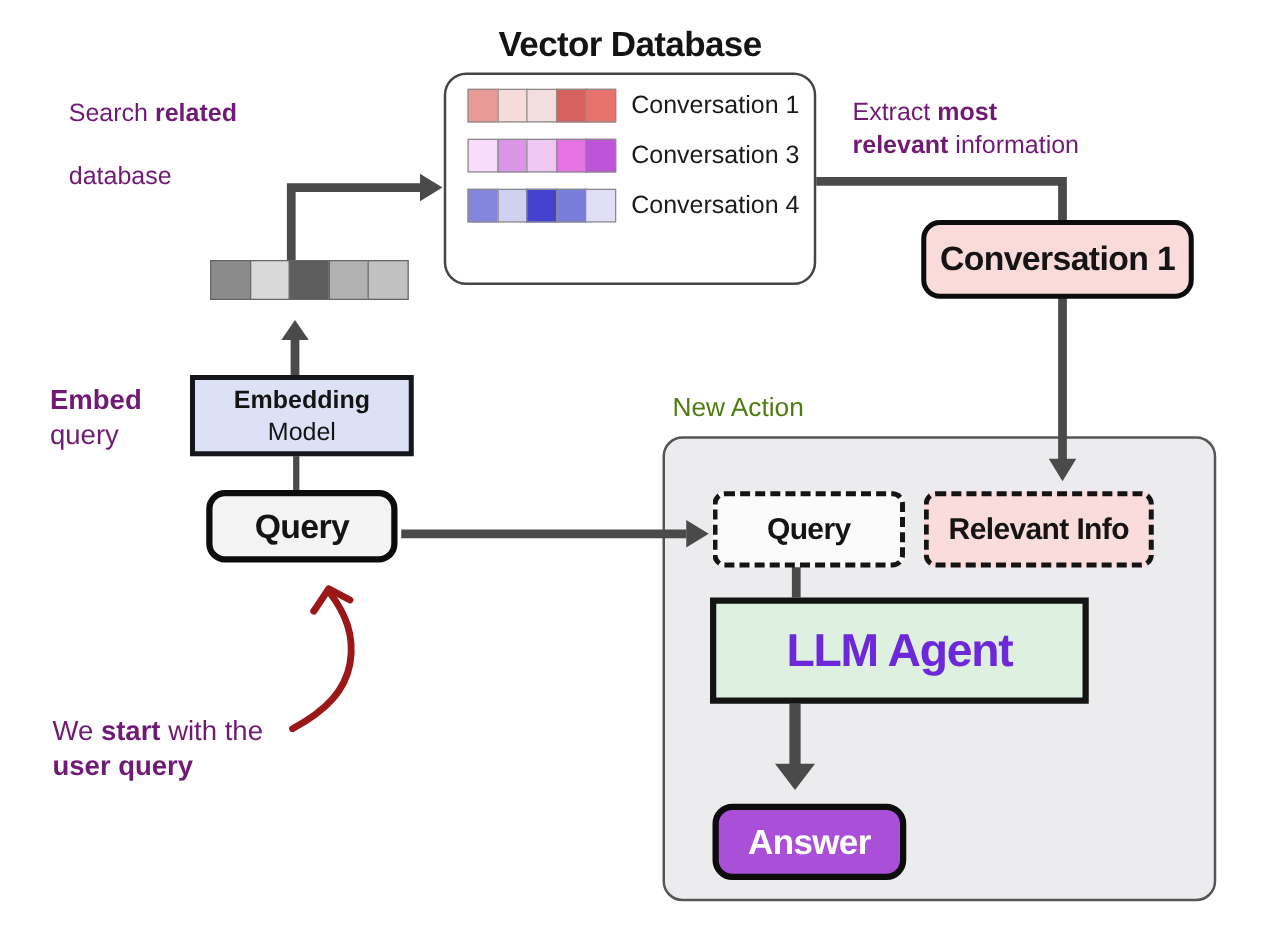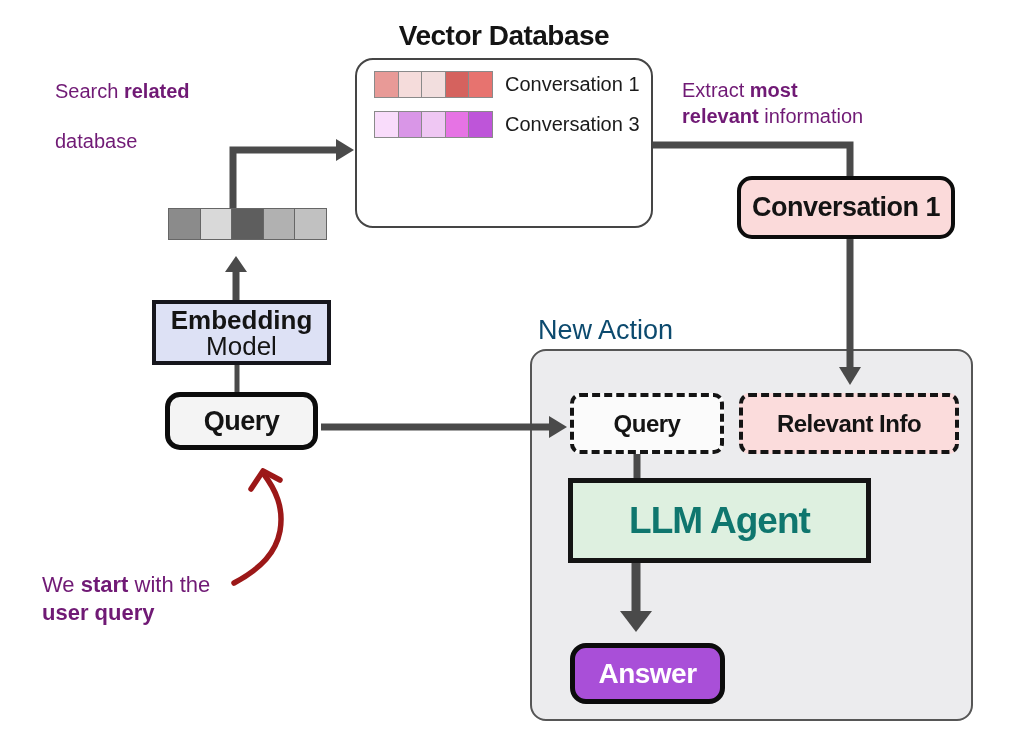--- a/index.html
+++ b/index.html
@@ -18,36 +18,36 @@
   .cells{display:flex;}
   .cells .cell{width:23px;height:25px;border:1.5px solid #8a8a8a;}
   .cells .cell + .cell{margin-left:-1.5px;}
   .vdb-row .rowlabel{margin-left:12px;font-size:20px;color:#1a1a1a;white-space:nowrap;}
   
   .search-note{left:55px;top:63px;width:245px;}
   .qvec{left:168px;top:192px;z-index:3;}
   .qvec .cell{width:31px;height:30px;border:1.5px solid #666;}
   .embed-note{left:40px;top:290px;width:112px;font-size:22px;line-height:28px;}
   .embedding-box{left:152px;top:284px;width:179px;height:65px;background:#dde1f5;border:4px solid #16161d;
-    display:flex;flex-direction:column;align-items:center;justify-content:center;font-size:26px;line-height:26px;z-index:3;}
+    display:flex;flex-direction:column;align-items:center;justify-content:center;font-size:20px;line-height:26px;z-index:3;}
   .query-box{left:165px;top:376px;width:153px;height:58px;background:#f4f4f4;border:5px solid #0c0c0c;border-radius:15px;
     display:flex;align-items:center;justify-content:center;font-size:27px;font-weight:bold;letter-spacing:-0.5px;z-index:3;}
   
   .extract-note{left:682px;top:61px;width:245px;font-size:20px;line-height:26px;}
   .conv1-box{left:737px;top:160px;width:218px;height:63px;background:#fbdada;border:4.5px solid #0c0c0c;border-radius:15px;
     display:flex;align-items:center;justify-content:center;font-size:27px;font-weight:bold;letter-spacing:-0.5px;z-index:3;}
   
-  .na-label{left:538px;top:299px;font-size:27px;color:#0c4a6e;z-index:3;}
+  .na-label{left:538px;top:299px;font-size:21px;color:#4d7c0f;z-index:3;}
   .na-panel{left:530px;top:333px;width:443px;height:372px;background:#ececee;border:2px solid #565656;border-radius:16px;z-index:1;}
   .dashed-box{height:61px;border:4px dashed #141414;border-radius:10px;display:flex;align-items:center;justify-content:center;
     font-size:24px;font-weight:bold;letter-spacing:-0.5px;z-index:3;}
   .dq-box{left:570px;top:377px;width:154px;background:#fbfbfb;}
-  .ri-box{left:739px;top:377px;width:220px;background:#fbdcdc;}
+  .ri-box{left:739px;top:377px;width:184px;background:#fbdcdc;}
   .llm-box{left:568px;top:462px;width:303px;height:85px;background:#def0e0;border:5px solid #141414;
-    display:flex;align-items:center;justify-content:center;font-size:37px;font-weight:bold;letter-spacing:-1px;color:#0f766e;z-index:3;}
+    display:flex;align-items:center;justify-content:center;font-size:37px;font-weight:bold;letter-spacing:-1px;color:#6d28d9;z-index:3;}
   .answer-box{left:570px;top:627px;width:155px;height:61px;background:#a94fd8;border:5px solid #0c0c0c;border-radius:16px;
     display:flex;align-items:center;justify-content:center;font-size:28px;font-weight:bold;color:#ffffff;letter-spacing:-0.5px;z-index:3;}
   .start-note{left:42px;top:555px;width:195px;font-size:22px;line-height:28px;}
 </style>
 </head>
 <body>
 
 <div class="stage">
 
   <div class="abs na-panel"></div>
@@ -92,36 +92,50 @@
     <div class="vdb-row">
       <div class="cells">
           <div class="cell" style="background: rgb(249, 220, 251);"></div>
           <div class="cell" style="background: rgb(217, 150, 231);"></div>
           <div class="cell" style="background: rgb(239, 199, 243);"></div>
           <div class="cell" style="background: rgb(230, 115, 228);"></div>
           <div class="cell" style="background: rgb(190, 85, 217);"></div>
         </div>
       <div class="rowlabel">Conversation 3</div>
     </div>
+    <div class="vdb-row">
+      <div class="cells">
+          <div class="cell" style="background: rgb(131, 134, 220);"></div>
+          <div class="cell" style="background: rgb(208, 208, 243);"></div>
+          <div class="cell" style="background: rgb(68, 66, 207);"></div>
+          <div class="cell" style="background: rgb(121, 124, 217);"></div>
+          <div class="cell" style="background: rgb(225, 223, 247);"></div>
+        </div>
+      <div class="rowlabel">Conversation 4</div>
+    </div>
   </div>
 
   <div class="abs note search-note">
     <span>Search </span><span class="b">related</span><br>
     <br>
     <span>database</span>
   </div>
 
   <div class="abs qvec cells">
       <div class="cell" style="background: rgb(139, 139, 139);"></div>
       <div class="cell" style="background: rgb(217, 217, 217);"></div>
       <div class="cell" style="background: rgb(94, 94, 94);"></div>
       <div class="cell" style="background: rgb(177, 177, 177);"></div>
       <div class="cell" style="background: rgb(193, 193, 193);"></div>
     </div>
 
+  <div class="abs note embed-note">
+    <span class="b">Embed</span><br>
+    <span>query</span>
+  </div>
 
   <div class="abs embedding-box">
     <span class="b">Embedding</span>
     <span>Model</span>
   </div>
 
   <div class="abs query-box">
     <span>Query</span>
   </div>
 

